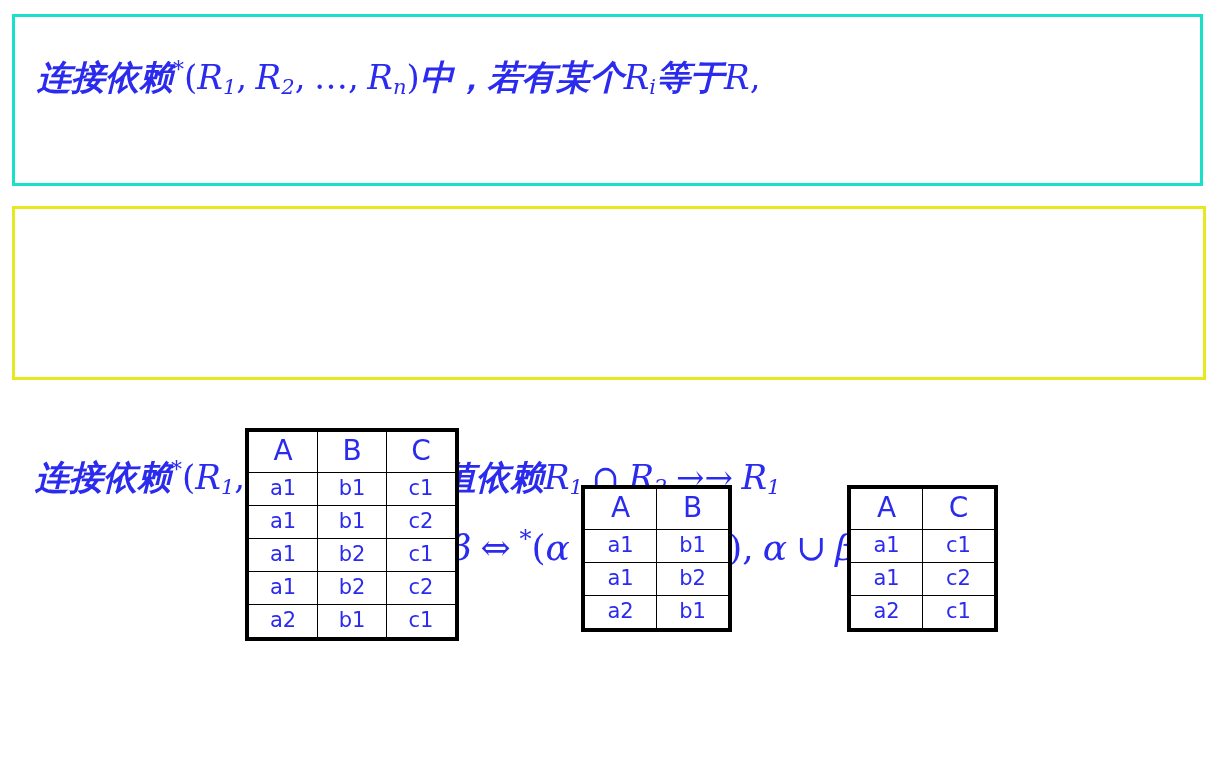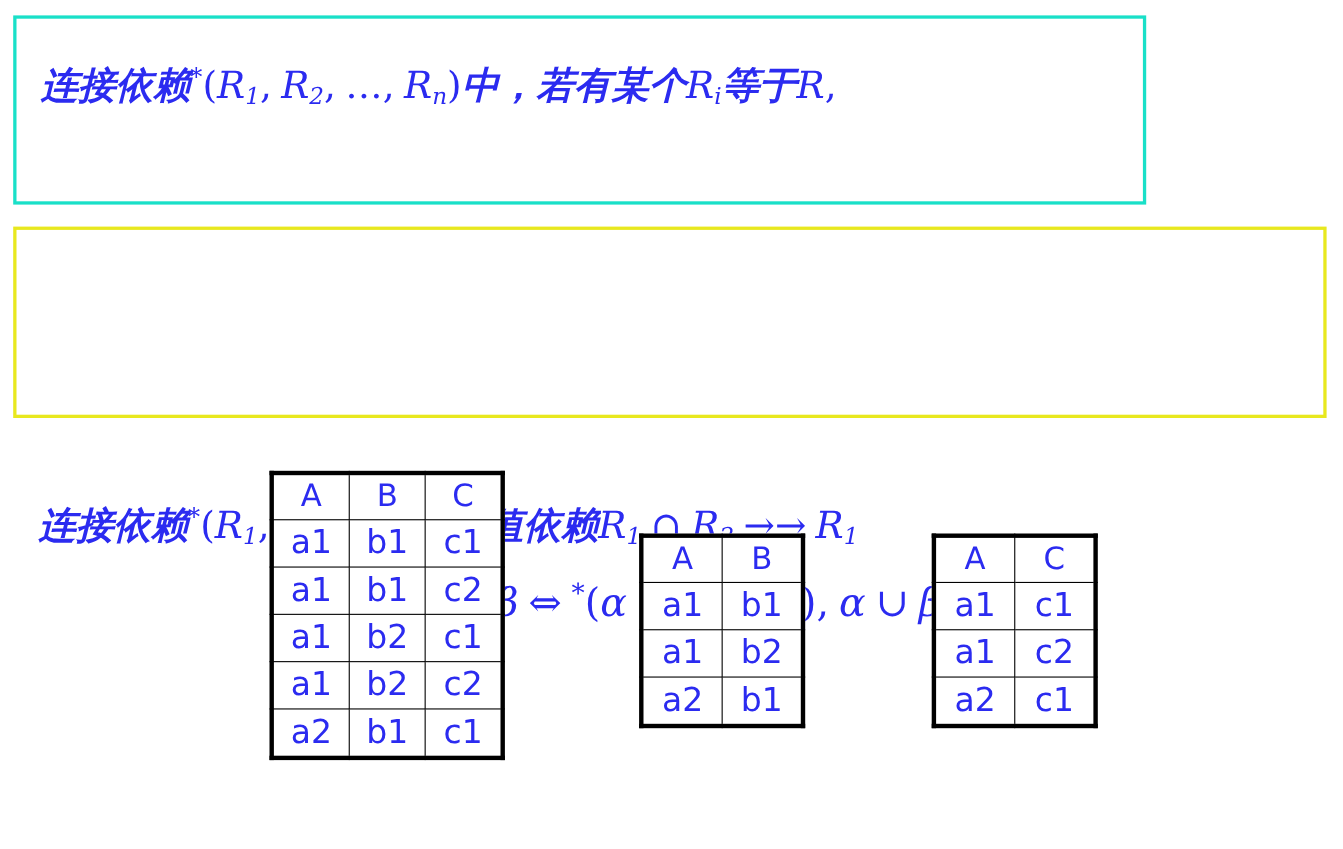--- a/index.html
+++ b/index.html
@@ -17,21 +17,21 @@
 
   
   .box {
     position: absolute;
     box-sizing: border-box;
     background: #ffffff;
   }
   #box-joindep-trivial {
     left: 12px;
     top: 14px;
-    width: 1030px;
+    width: 1191px;
     height: 172px;
     border: 3px solid #19e0c8;
   }
   #box-joindep-equiv {
     left: 12px;
     top: 206px;
     width: 1194px;
     height: 174px;
     border: 3px solid #e8e81e;
   }
@@ -94,21 +94,21 @@
   table.rel {
     position: absolute;
     border-collapse: collapse;
     background: #ffffff;
     border: 4px solid #000000;
   }
   table.rel td {
     border: 1px solid #000000;
     color: #2b2bf0;
     font-family: "DejaVu Sans", sans-serif;
-    font-size: 30px;
+    font-size: 21px;
     text-align: center;
     padding: 4px 0 5px 0;
     line-height: 1.1;
   }
   table.rel td.hd {
     font-size: 28px;
   }
 
   #table-abc {
     left: 245px;

